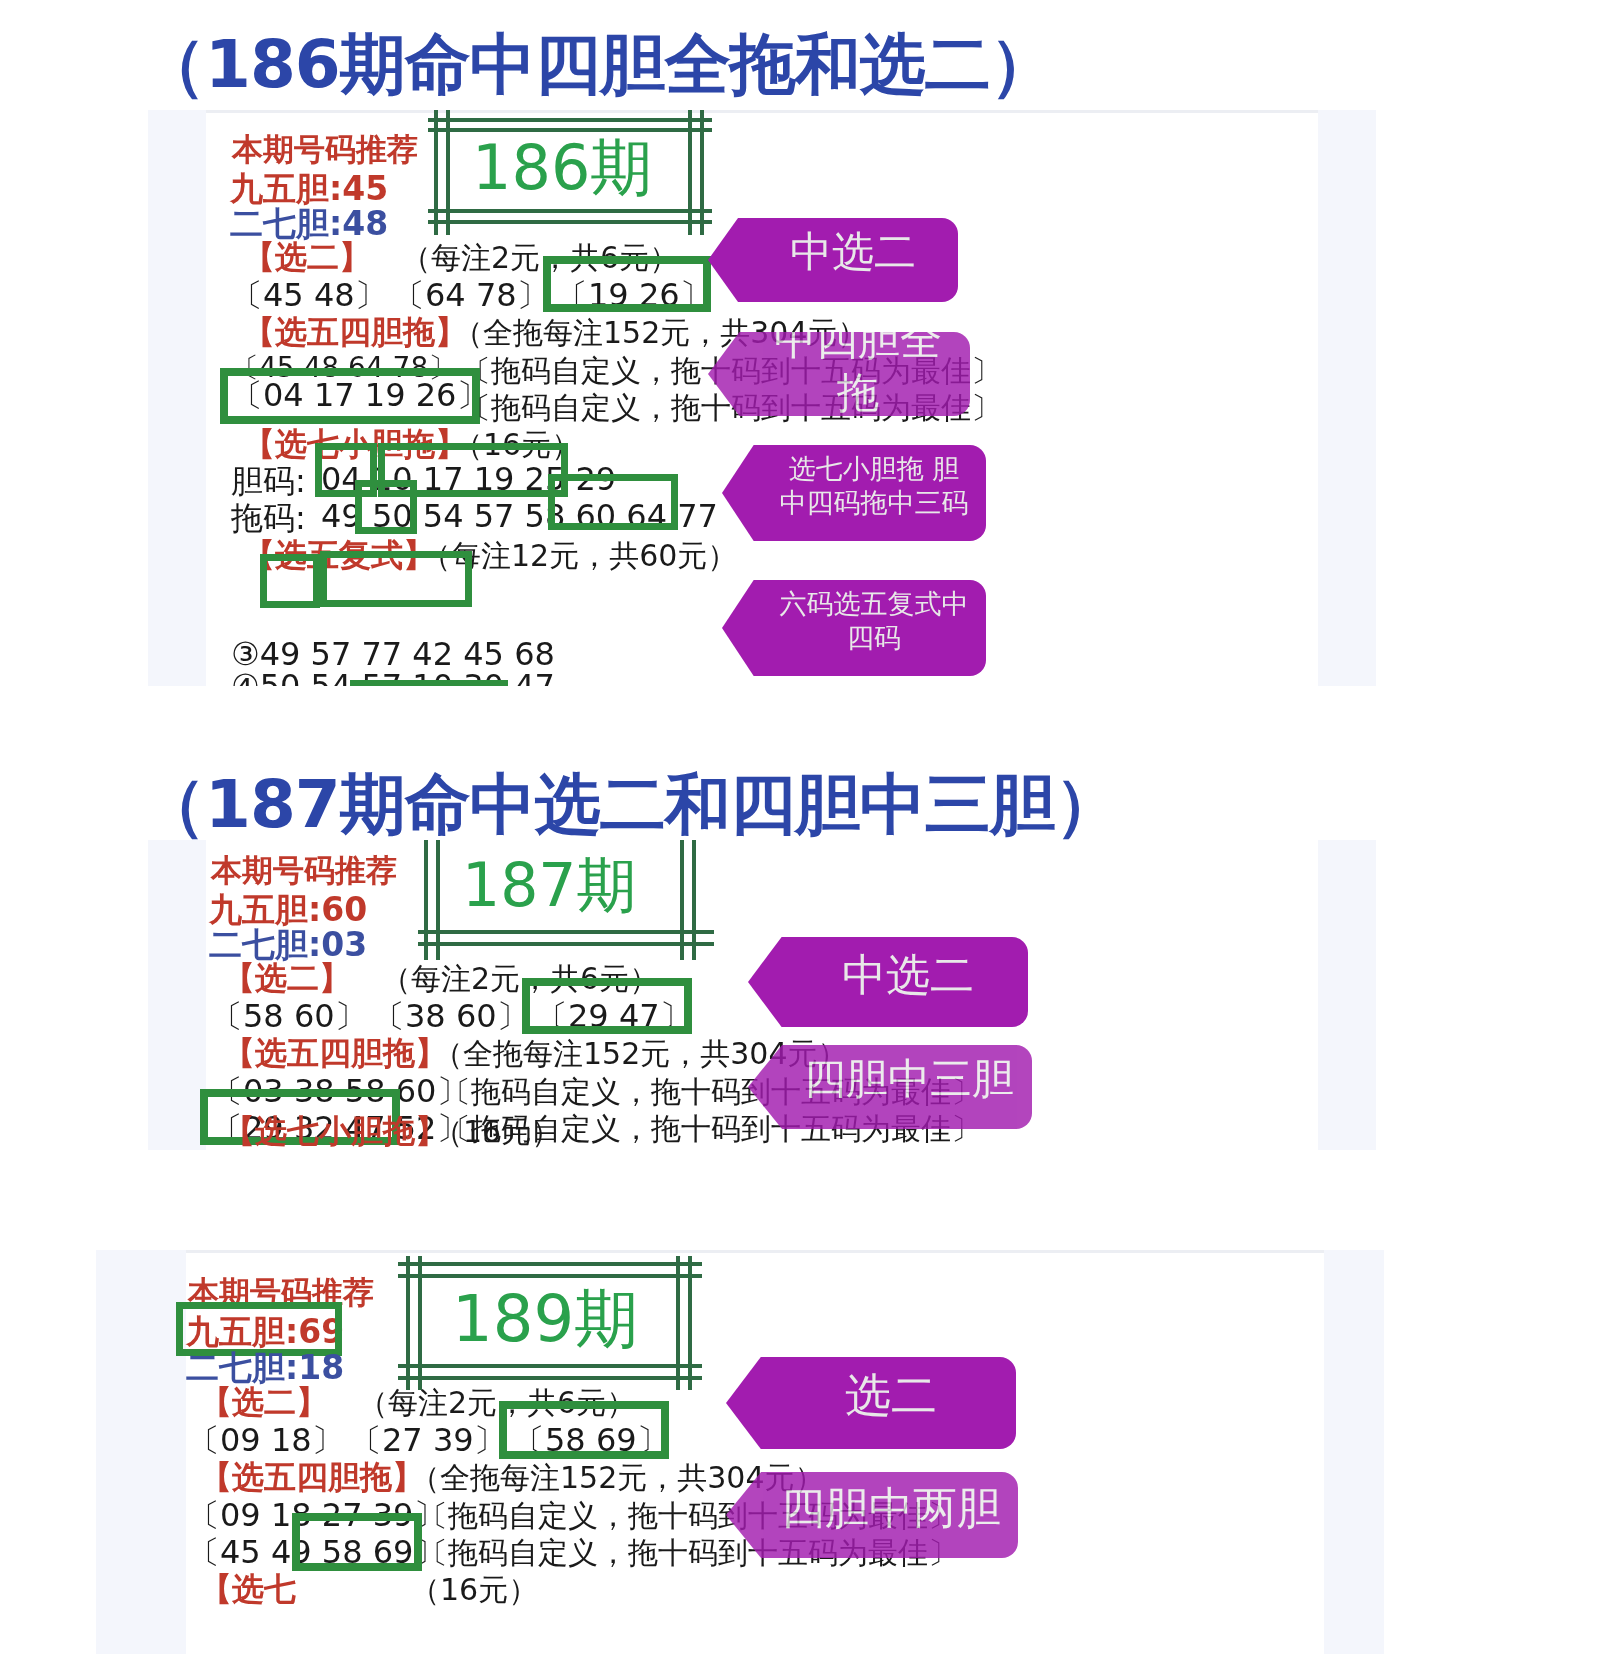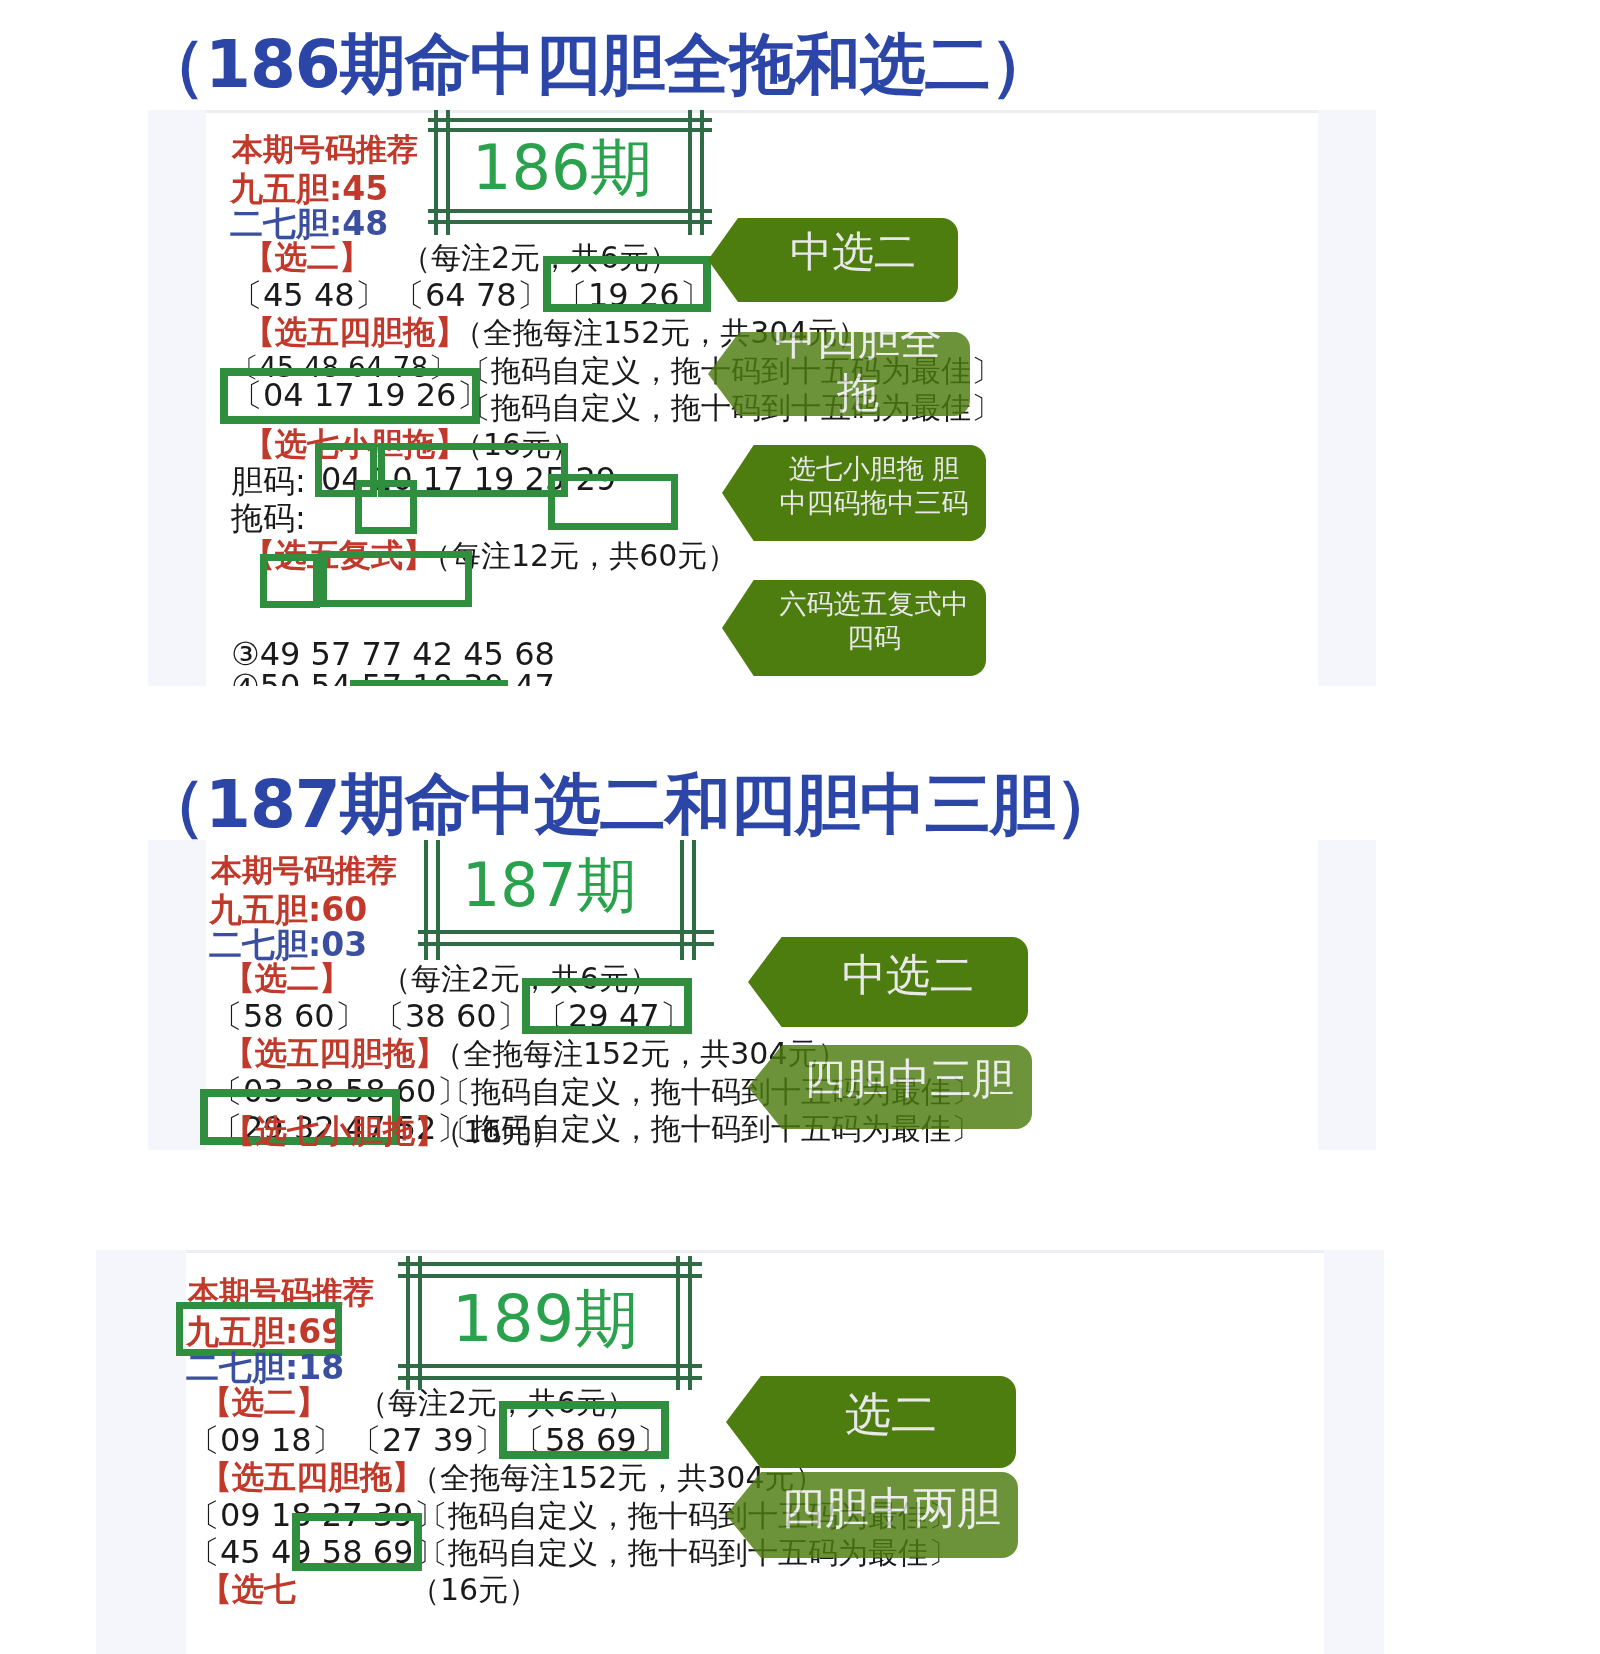--- a/index.html
+++ b/index.html
@@ -60,21 +60,21 @@
     border:8px solid #2f8f3e;
     box-sizing:border-box;
     background:transparent;
     pointer-events:none;
   }
   .hl.thin{border-width:7px;}
 
   
   .callout{
     position:absolute;
-    background:#4d7c0f;
+    background:#a21caf;
     color:#e8e8e8;
     display:flex;align-items:center;justify-content:center;
     text-align:center;
     line-height:1.25;
     border-radius:16px 16px 16px 16px;
     clip-path:polygon(12% 0%,100% 0%,100% 100%,12% 100%,0% 50%);
     font-family:"DejaVu Sans","Liberation Sans",sans-serif;
     padding:0 14px 15px 54px;
     box-sizing:border-box;
   }
@@ -130,20 +130,21 @@
 
   <div class="tline red-bold" style="left:95px;top:313px;font-size:32px;">【选七小胆拖】</div>
   <div class="tline" style="left:305px;top:315px;font-size:30px;">（16元）</div>
 
   <div class="tline" style="left:83px;top:350px;font-size:32px;">胆码: </div>
   <div class="tline" style="left:173px;top:350px;font-size:32px;">04 10 17 19 25 29</div>
   <div class="hl thin" style="left:167px;top:333px;width:62px;height:54px;"></div>
   <div class="hl thin" style="left:230px;top:333px;width:190px;height:54px;"></div>
 
   <div class="tline" style="left:83px;top:387px;font-size:32px;">拖码: </div>
+  <div class="tline" style="left:173px;top:387px;font-size:32px;">49 50 54 57 58 60 64 77</div>
   <div class="hl thin" style="left:207px;top:370px;width:62px;height:54px;"></div>
   <div class="hl thin" style="left:400px;top:364px;width:130px;height:56px;"></div>
 
   <div class="tline red-bold" style="left:95px;top:424px;font-size:32px;">【选五复式】</div>
   <div class="tline" style="left:273px;top:426px;font-size:30px;">（每注12元，共60元）</div>
 
   <div class="hl thin" style="left:112px;top:444px;width:60px;height:54px;"></div>
   <div class="hl thin" style="left:172px;top:441px;width:152px;height:56px;"></div>
 
   <div class="tline" style="left:83px;top:525px;font-size:32px;">③49 57 77 42 45 68</div>
@@ -242,15 +243,15 @@
   <div class="tline" style="left:92px;top:244px;font-size:32px;">〔09 18 27 39〕</div>
   <div class="tline" style="left:322px;top:246px;font-size:30px;">〔拖码自定义，拖十码到十五码为最佳〕</div>
 
   <div class="tline" style="left:92px;top:281px;font-size:32px;">〔45 49 58 69〕</div>
   <div class="hl" style="left:196px;top:263px;width:130px;height:58px;"></div>
   <div class="tline" style="left:322px;top:283px;font-size:30px;">〔拖码自定义，拖十码到十五码为最佳〕</div>
 
   <div class="tline red-bold" style="left:104px;top:318px;font-size:32px;">【选七</div>
   <div class="tline" style="left:314px;top:320px;font-size:30px;">（16元）</div>
 
-  <div class="callout" style="left:630px;top:107px;width:290px;height:92px;font-size:46px;margin-top:19px;">选二</div>
+  <div class="callout" style="left:630px;top:107px;width:290px;height:92px;font-size:46px;">选二</div>
   <div class="callout translucent" style="left:630px;top:222px;width:292px;height:86px;font-size:44px;padding-left:52px;">四胆中两胆</div>
 </div>
 
 </body></html>

